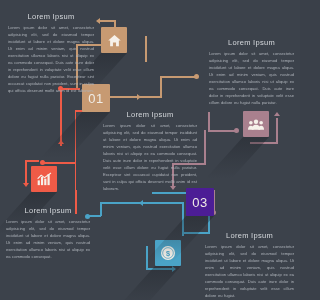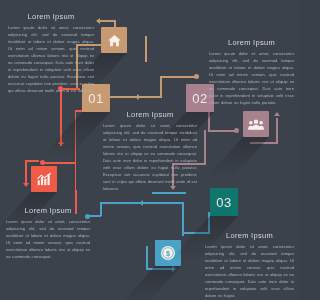--- a/index.html
+++ b/index.html
@@ -209,25 +209,22 @@
         <rect x="15.4" y="3" width="3.2" height="16"></rect>
         <path d="M0.5 9 L6 3.5 L11 7 L20 0.5 L21 2 L11.2 9 L6.2 5.6 L1.4 10.2 Z"></path>
       </svg>
     </span>
   </div>
 
   <div class="numbox" style="left:82px; top:84px; background:#c79a72;">
     <span>01</span>
   </div>
 
-  <div class="numbox" style="left:186px; top:84px; background:#a9808e;">
-    <span>02</span>
-  </div>
-
-  <div class="numbox" style="left:186px; top:188px; background:#0f766e;margin-left:24px;">
+
+  <div class="numbox" style="left:186px; top:188px; background:#4c1d95;">
     <span>03</span>
   </div>
 
 
   <div class="textblock" style="left:8px; top:12px; width:86px;">
     <div class="tb-title">Lorem Ipsum</div>
     <div class="tb-body">Lorem ipsum dolor sit amet, consectetur adipisicing elit, sed do eiusmod tempor incididunt ut labore et dolore magna aliqua. Ut enim ad minim veniam, quis nostrud exercitation ullamco laboris nisi ut aliquip ex ea commodo consequat. Duis aute irure dolor in reprehenderit in voluptate velit esse cillum dolore eu fugiat nulla pariatur. Excepteur sint occaecat cupidatat non proident, sunt in culpa qui officia deserunt mollit anim id est laborum.</div>
   </div>
 
   <div class="textblock" style="left:209px; top:38px; width:85px;">

